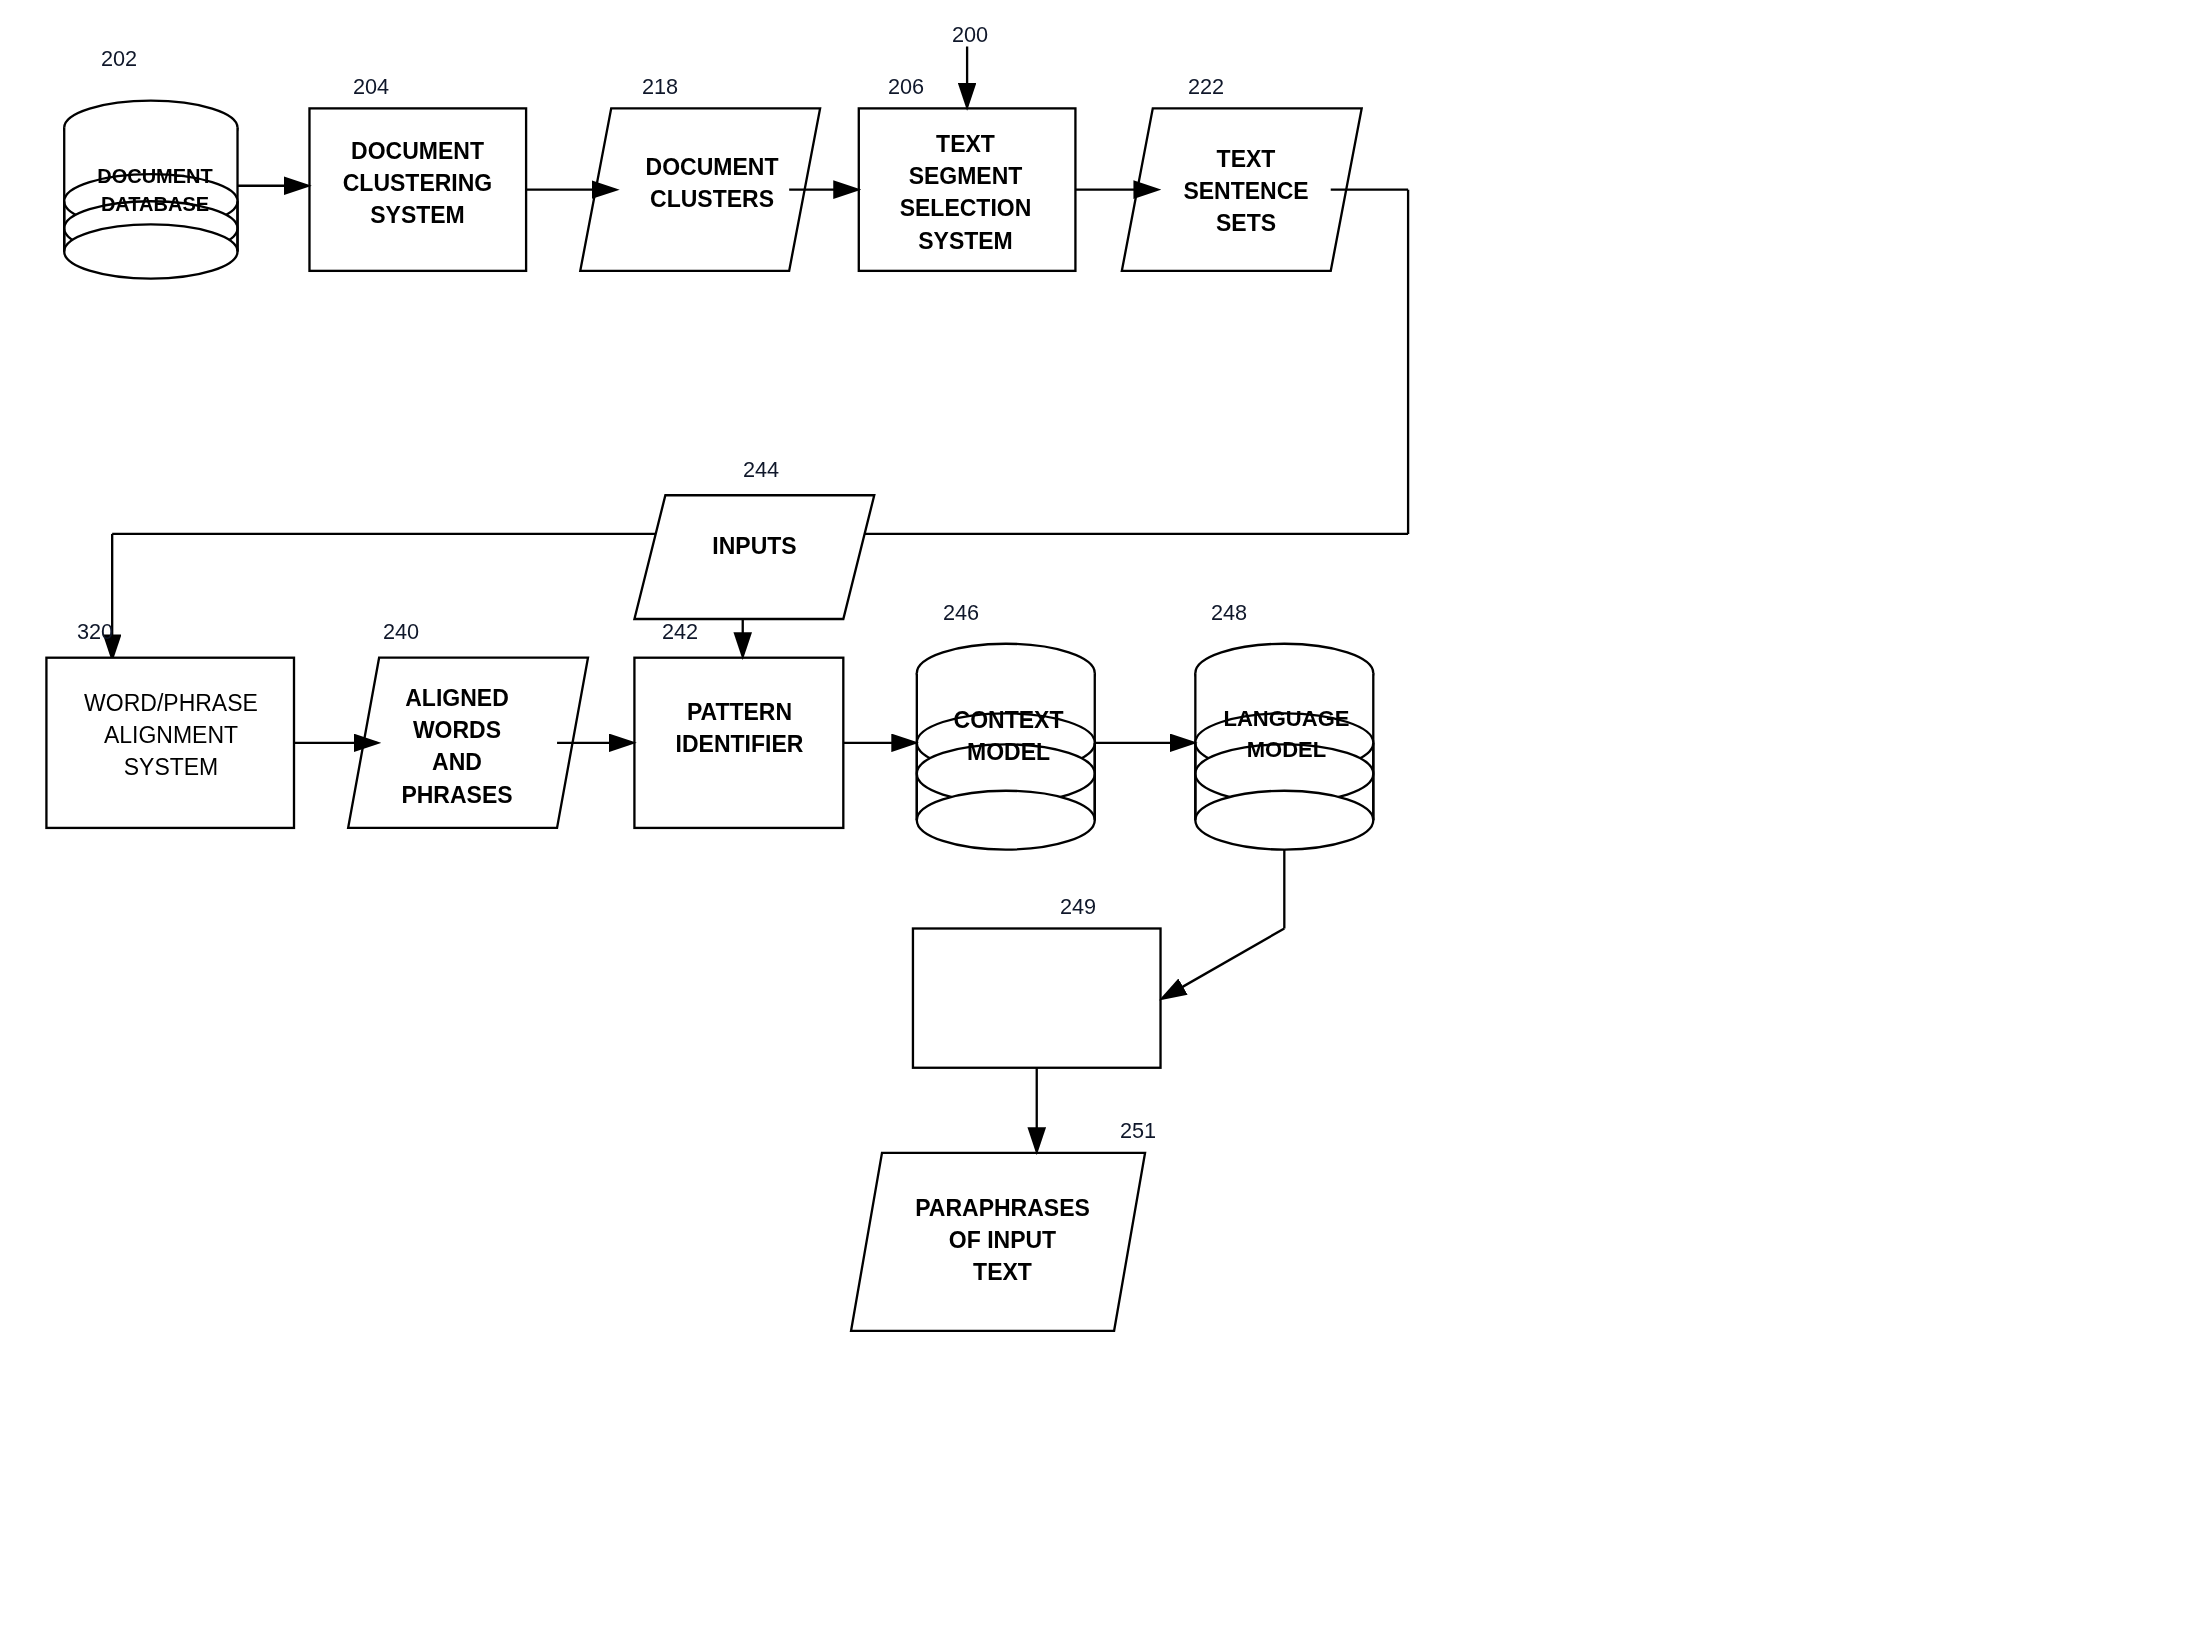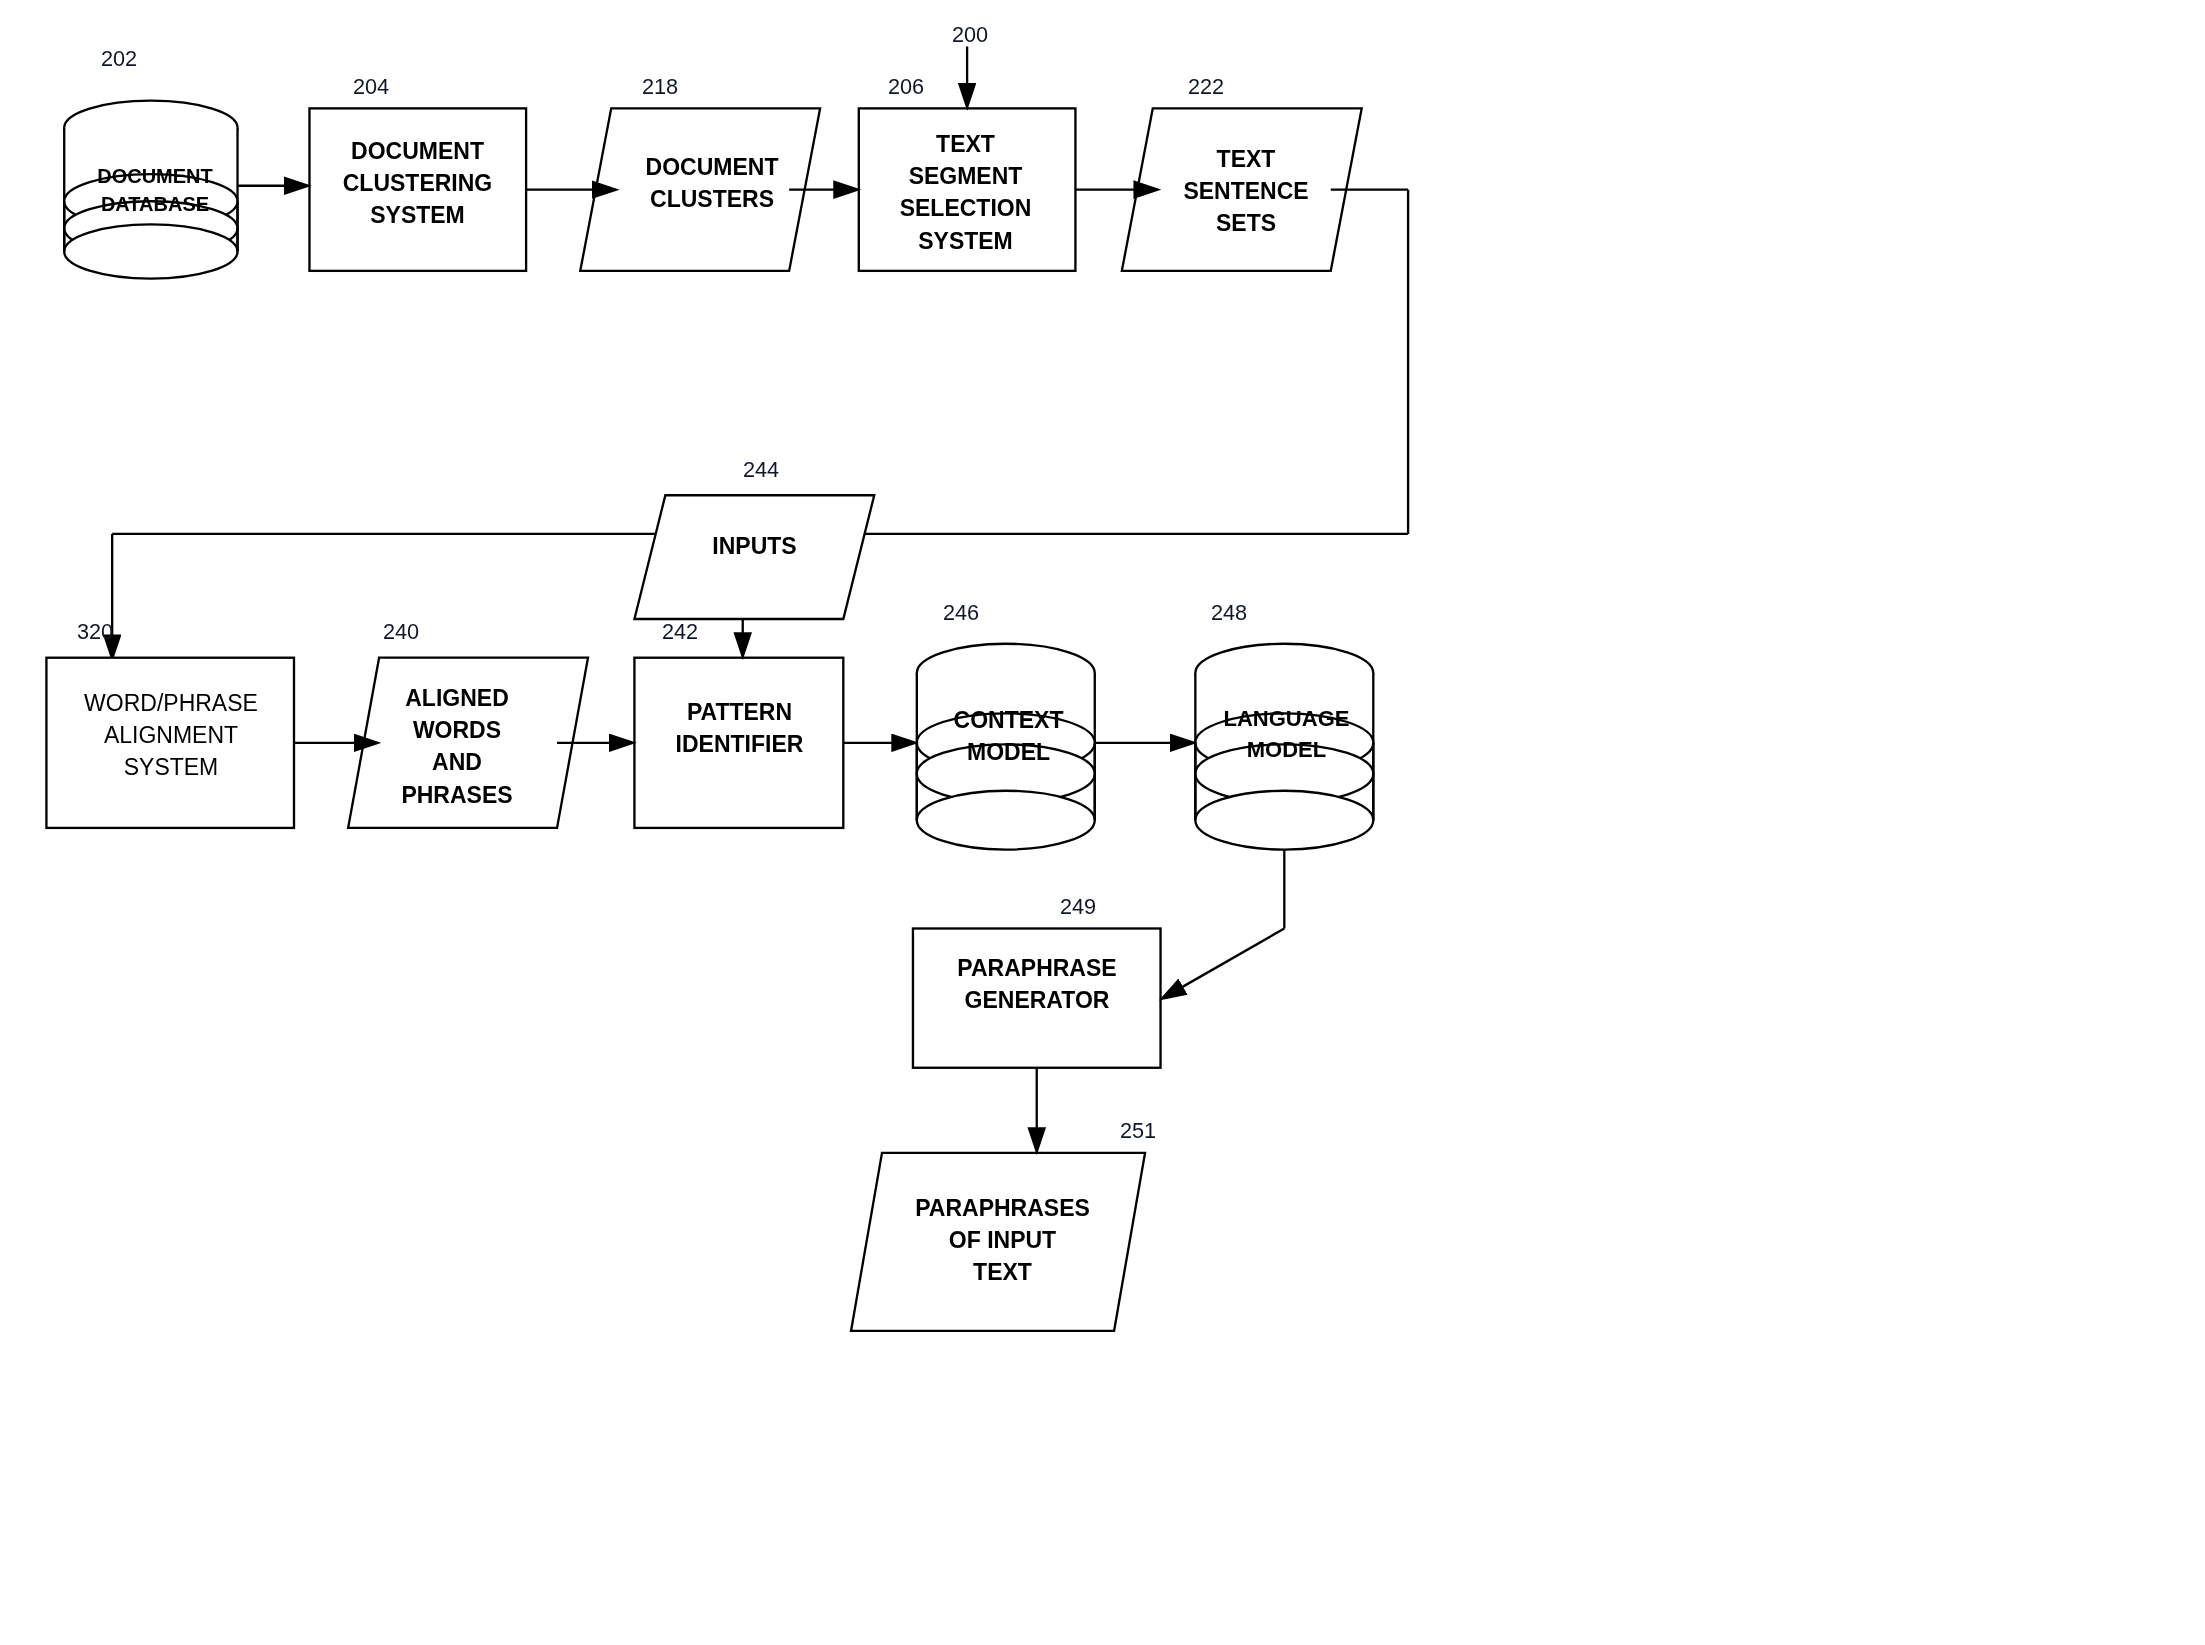--- a/index.html
+++ b/index.html
@@ -161,19 +161,18 @@
   <div class="ref-label" style="left:662px; top:619px;">242</div>
   <div style="position:absolute; left:641px; top:696px; width:197px; text-align:center; font-size:23px; font-weight:bold; line-height:1.4;">PATTERN<br>IDENTIFIER</div>
 
   <div class="ref-label" style="left:927px; top:600px;margin-left:16px;">246</div>
   <div style="position:absolute; left:929px; top:704px; width:159px; text-align:center; font-size:23px; font-weight:bold; line-height:1.4;">CONTEXT<br>MODEL</div>
 
   <div class="ref-label" style="left:1211px; top:600px;">248</div>
   <div style="position:absolute; left:1207px; top:704px; width:159px; text-align:center; font-size:22px; font-weight:bold; line-height:1.4;">LANGUAGE<br>MODEL</div>
 
   <div class="ref-label" style="left:1060px; top:894px;">249</div>
-  <div style="position:absolute; left:919px; top:952px; width:236px; text-align:center; font-size:23px; font-weight:bold; line-height:1.4;">PARAPHRASE<br>GENERATOR</div>
 
   <div class="ref-label" style="left:1120px; top:1118px;">251</div>
   <div style="position:absolute; left:894px; top:1192px; width:217px; text-align:center; font-size:23px; font-weight:bold; line-height:1.4;">PARAPHRASES<br>OF INPUT<br>TEXT</div>
 
 </div>
 
 
 </body></html>

